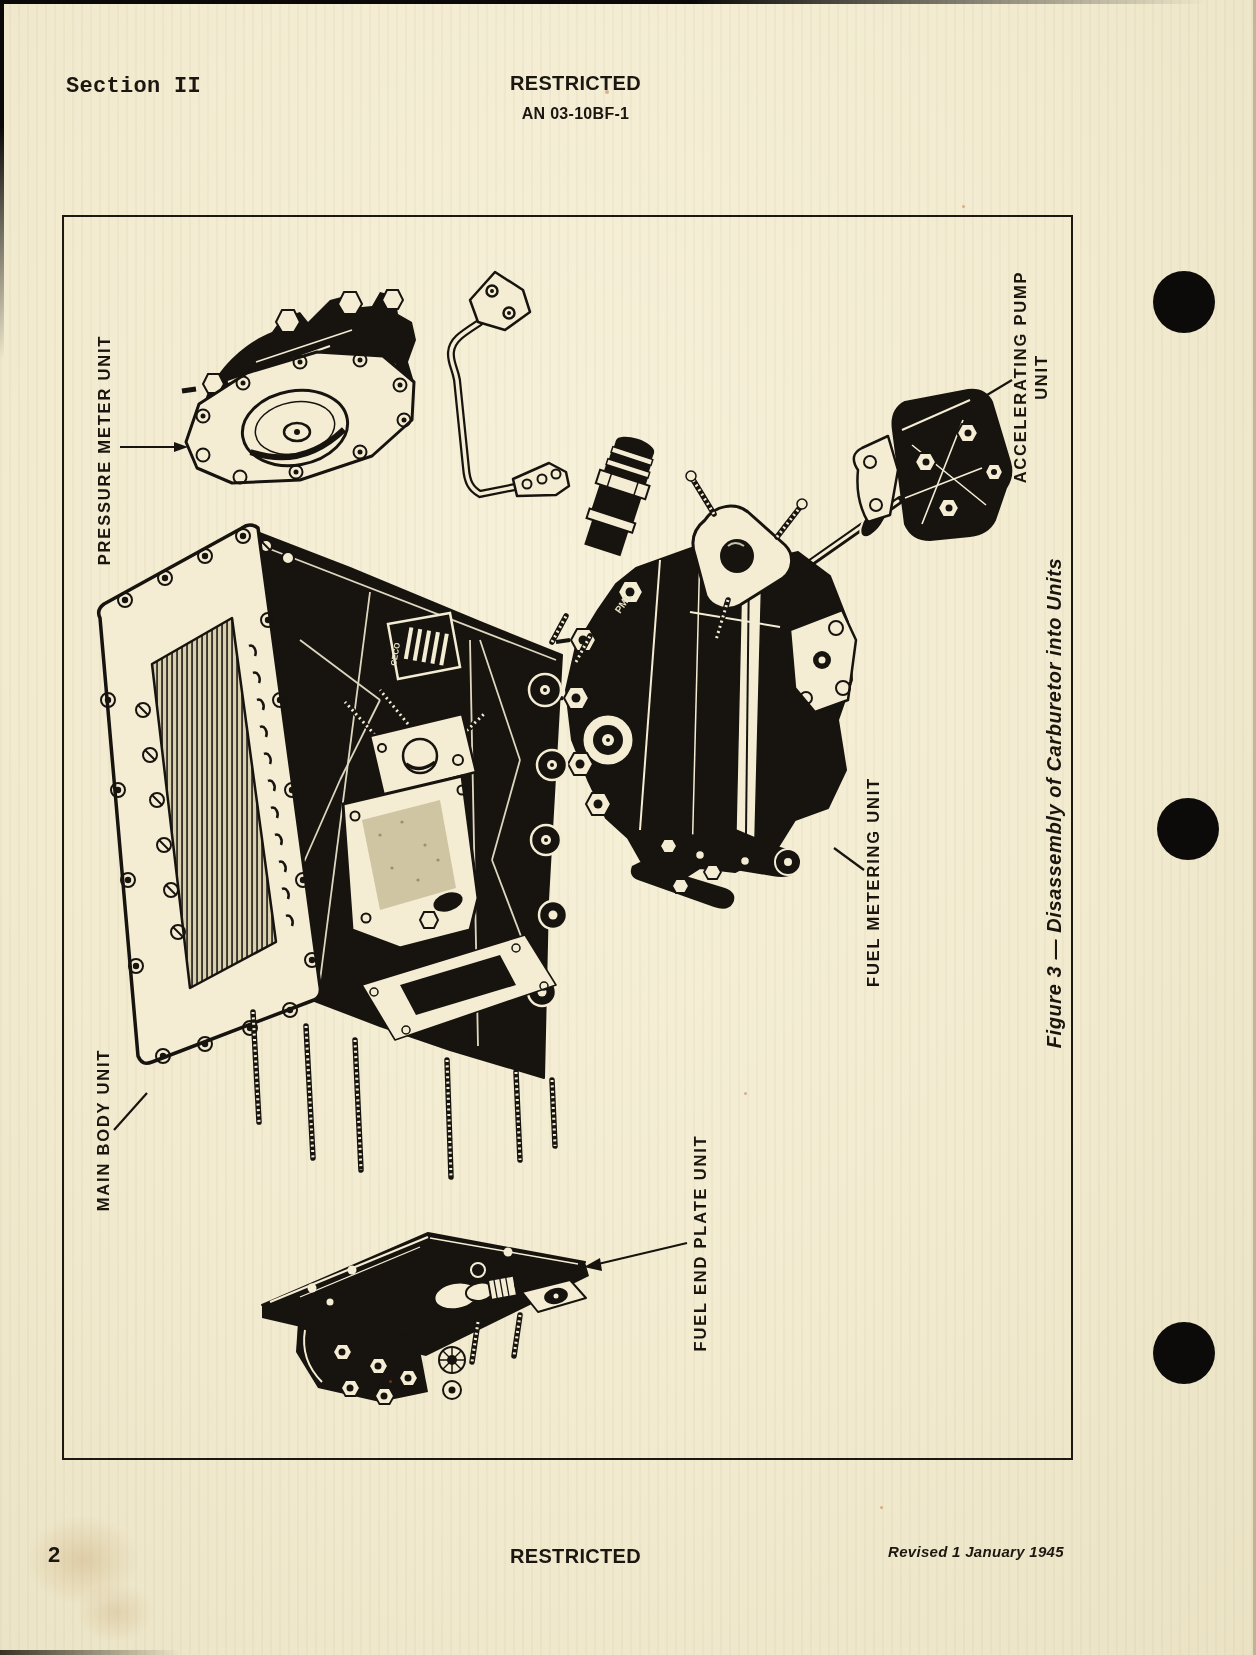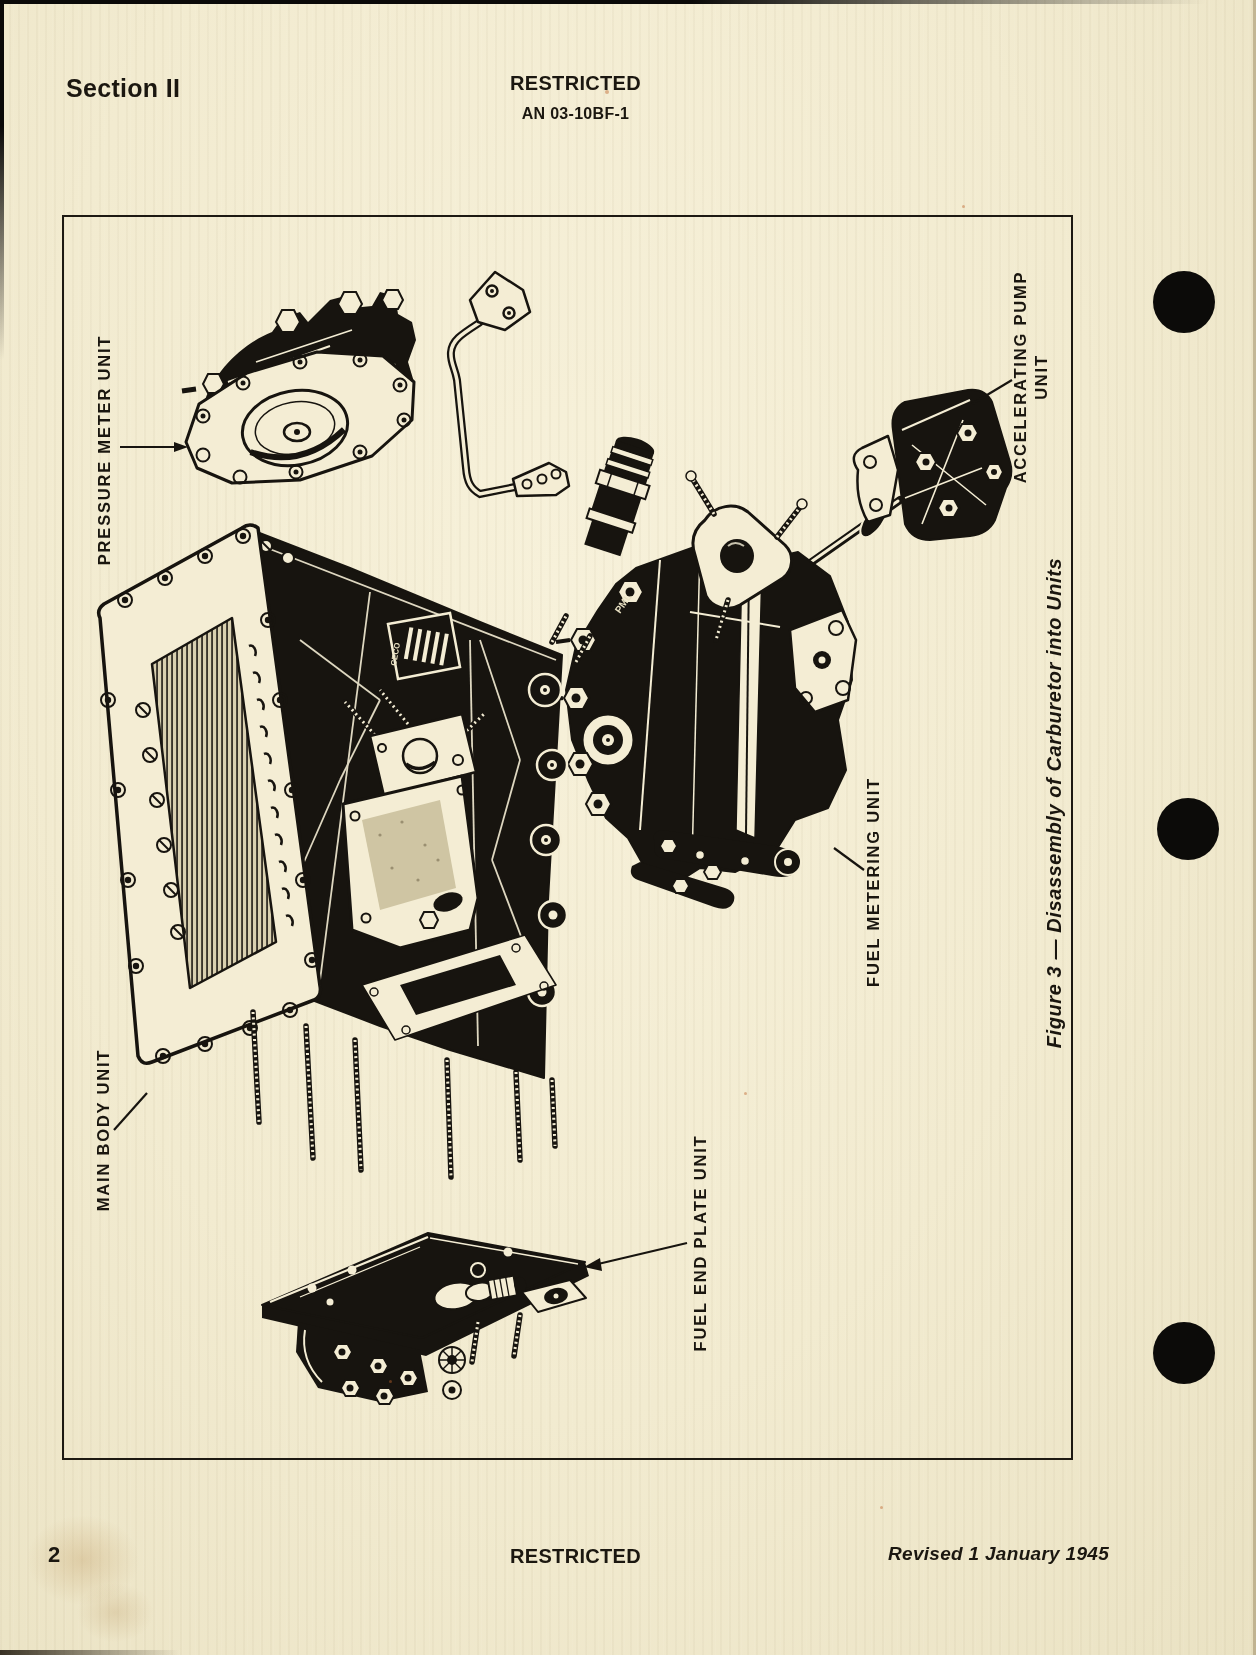--- a/index.html
+++ b/index.html
@@ -57,21 +57,21 @@
 </head>
 <body>
 
 <div class="texture"></div>
 
 <div class="edge-top"></div>
 <div class="edge-left"></div>
 <div class="edge-bottom"></div>
 <div class="edge-right"></div>
 
-<div class="hdr-text" style="left:66px;top:74px;font-size:25px;">Section II</div>
+<div class="hdr-text" style="left:66px;top:74px;font-size:22px;font-family:Liberation Mono, monospace;">Section II</div>
 <div class="hdr-text center-x" style="left:563px;top:72px;font-size:20px;">RESTRICTED</div>
 <div class="hdr-text center-x" style="left:563px;top:105px;font-size:16px;">AN 03-10BF-1</div>
 
 <div class="figure-frame"></div>
 
 <svg class="illustration" viewBox="0 0 1256 1655">
   <defs>
     <pattern id="hatchV" width="5" height="6" patternUnits="userSpaceOnUse">
       <rect width="5" height="6" fill="#d9d0b0"></rect>
       <rect x="1.4" width="1.6" height="6" fill="#3730233"></rect>
@@ -546,13 +546,13 @@
 <div class="stain stain-a"></div>
 <div class="stain stain-b"></div>
 <div class="speck" style="left:605px;top:90px;"></div>
 <div class="speck" style="left:389px;top:1380px;width:3px;height:3px;"></div>
 <div class="speck" style="left:962px;top:205px;width:3px;height:3px;"></div>
 <div class="speck" style="left:744px;top:1092px;width:3px;height:3px;"></div>
 <div class="speck" style="left:880px;top:1506px;width:3px;height:3px;"></div>
 
 <div class="hdr-text" style="left:48px;top:1542px;font-size:22px;">2</div>
 <div class="hdr-text center-x" style="left:563px;top:1545px;font-size:20px;">RESTRICTED</div>
-<div class="hdr-text" style="left:888px;top:1543px;font-size:19px;font-style:italic;">Revised 1 January 1945</div>
+<div class="hdr-text" style="left:888px;top:1543px;font-size:15px;font-style:italic;">Revised 1 January 1945</div>
 
 </body></html>

